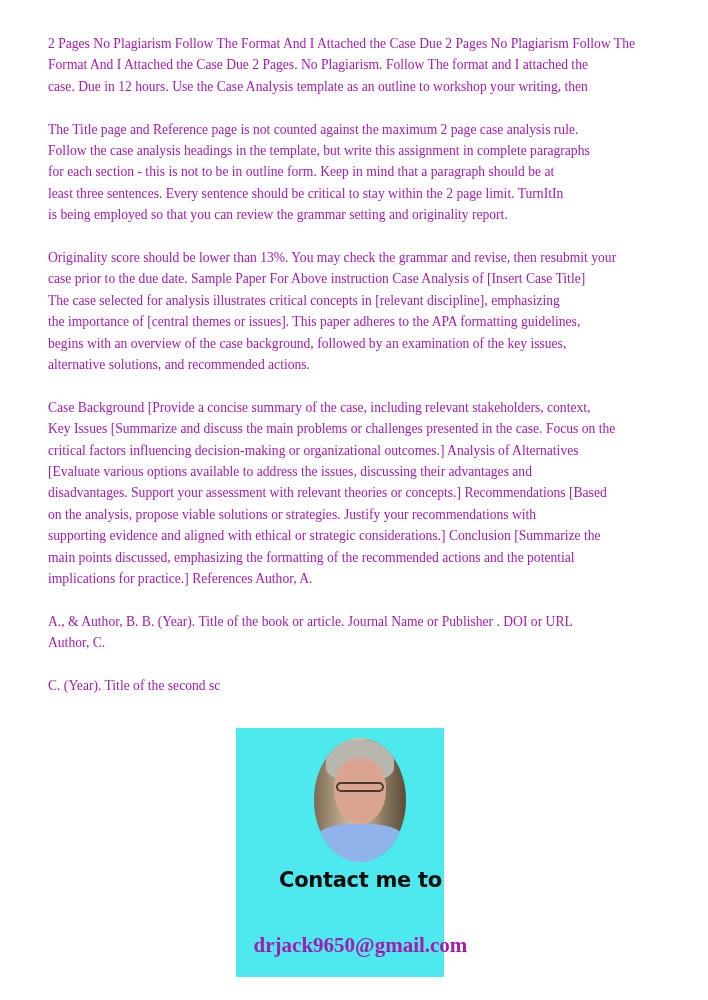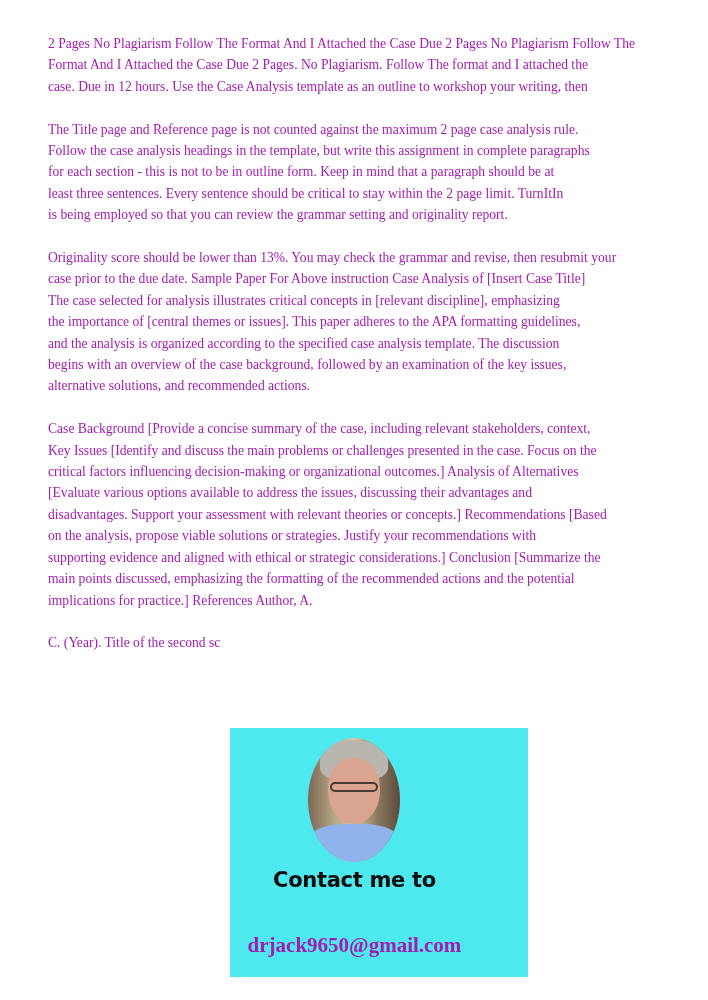--- a/index.html
+++ b/index.html
@@ -5,21 +5,21 @@
   html, body { margin: 0; padding: 0; background: #ffffff; }
   body { width: 708px; height: 1000px; position: relative; overflow: hidden; }
   .doc {
     position: absolute; left: 48px; top: 33px; width: 640px;
     font-family: "Liberation Serif", "DejaVu Serif", serif;
     font-size: 13.6px; color: #a21caf; line-height: 21.4px;
   }
   .para { margin: 0 0 21.4px 0; }
   .line { display: block; white-space: nowrap; }
   .ad {
-    position: absolute; left: 230px; top: 728px; width: 298px; height: 249px;
+    position: absolute; left: 236px; top: 728px; width: 208px; height: 249px;
     background: #4ee9ee;
   }
   .portrait {
     position: absolute; left: 78px; top: 10px; width: 92px; height: 124px;
     border-radius: 50%; overflow: hidden;
     background: linear-gradient(90deg, #7a6a55 0%, #b9a88a 30%, #d9c9a8 50%, #8c7a60 75%, #5a4b3a 100%);
   }
   .hair { position: absolute; left: 12px; top: 2px; width: 68px; height: 40px; border-radius: 50% 50% 30% 30%; background: #b9b6b0; }
   .face { position: absolute; left: 20px; top: 20px; width: 52px; height: 66px; border-radius: 45% 45% 50% 50%; background: #d9a590; }
   .glasses { position: absolute; left: 22px; top: 44px; width: 48px; height: 10px; border: 2px solid #4a3a30; border-radius: 6px; box-sizing: border-box; }
@@ -51,34 +51,37 @@
     <span class="line">Follow the case analysis headings in the template, but write this assignment in complete paragraphs</span>
     <span class="line">for each section - this is not to be in outline form. Keep in mind that a paragraph should be at</span>
     <span class="line">least three sentences. Every sentence should be critical to stay within the 2 page limit. TurnItIn</span>
     <span class="line">is being employed so that you can review the grammar setting and originality report.</span>
   </p>
   <p class="para">
     <span class="line">Originality score should be lower than 13%. You may check the grammar and revise, then resubmit your</span>
     <span class="line">case prior to the due date. Sample Paper For Above instruction Case Analysis of [Insert Case Title]</span>
     <span class="line">The case selected for analysis illustrates critical concepts in [relevant discipline], emphasizing</span>
     <span class="line">the importance of [central themes or issues]. This paper adheres to the APA formatting guidelines,</span>
-    <span class="line">and the analysis is organized according to the specified case analysis template. The discussion</span>
     <span class="line">begins with an overview of the case background, followed by an examination of the key issues,</span>
     <span class="line">alternative solutions, and recommended actions.</span>
   </p>
   <p class="para">
     <span class="line">Case Background [Provide a concise summary of the case, including relevant stakeholders, context,</span>
-    <span class="line">Key Issues [Identify and discuss the main problems or challenges presented in the case. Focus on the</span>
+    <span class="line">Key Issues [Summarize and discuss the main problems or challenges presented in the case. Focus on the</span>
     <span class="line">critical factors influencing decision-making or organizational outcomes.] Analysis of Alternatives</span>
     <span class="line">[Evaluate various options available to address the issues, discussing their advantages and</span>
     <span class="line">disadvantages. Support your assessment with relevant theories or concepts.] Recommendations [Based</span>
     <span class="line">on the analysis, propose viable solutions or strategies. Justify your recommendations with</span>
     <span class="line">supporting evidence and aligned with ethical or strategic considerations.] Conclusion [Summarize the</span>
     <span class="line">main points discussed, emphasizing the formatting of the recommended actions and the potential</span>
     <span class="line">implications for practice.] References Author, A.</span>
+  </p>
+  <p class="para">
+    <span class="line">A., &amp; Author, B. B. (Year). Title of the book or article. Journal Name or Publisher . DOI or URL</span>
+    <span class="line">Author, C.</span>
   </p>
   <p class="para">
     <span class="line">C. (Year). Title of the second sc</span>
   </p>
 </div>
 
 <div class="ad">
   <div class="portrait">
     <div class="hair"></div>
     <div class="face"></div>

